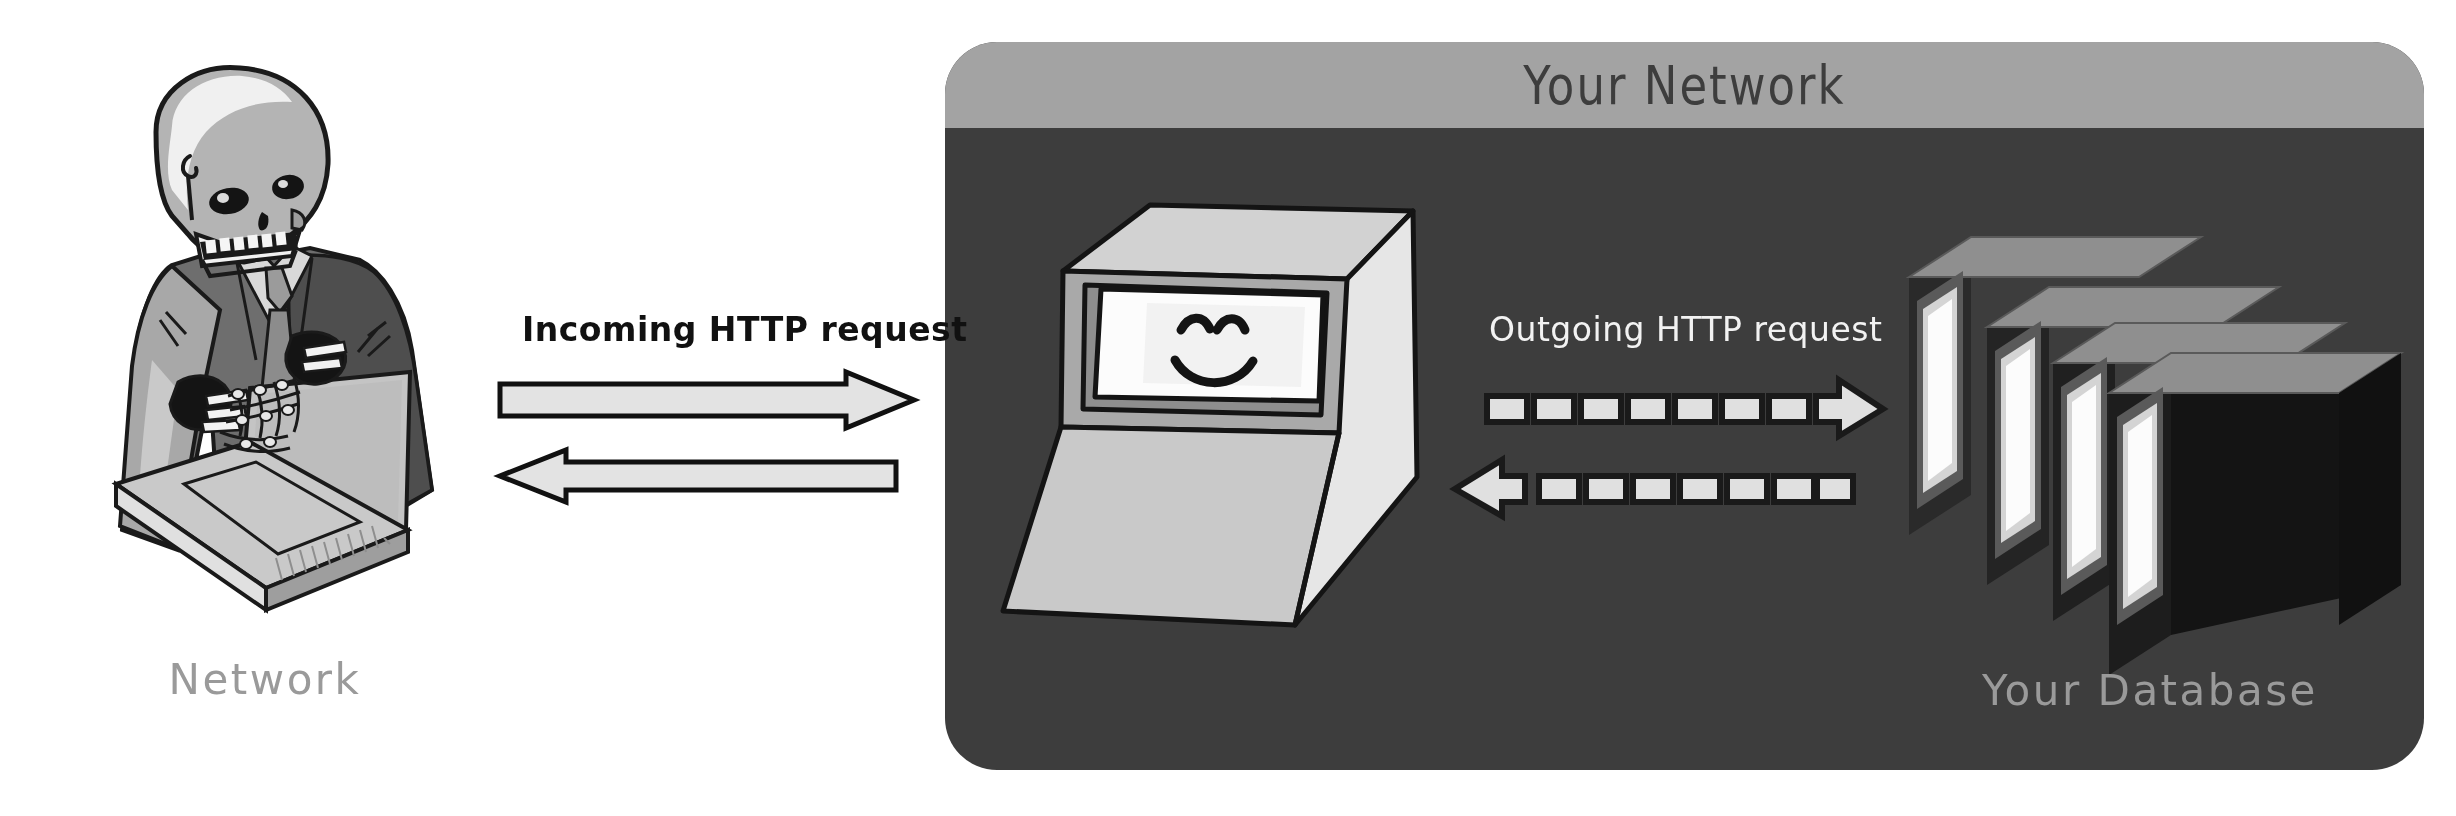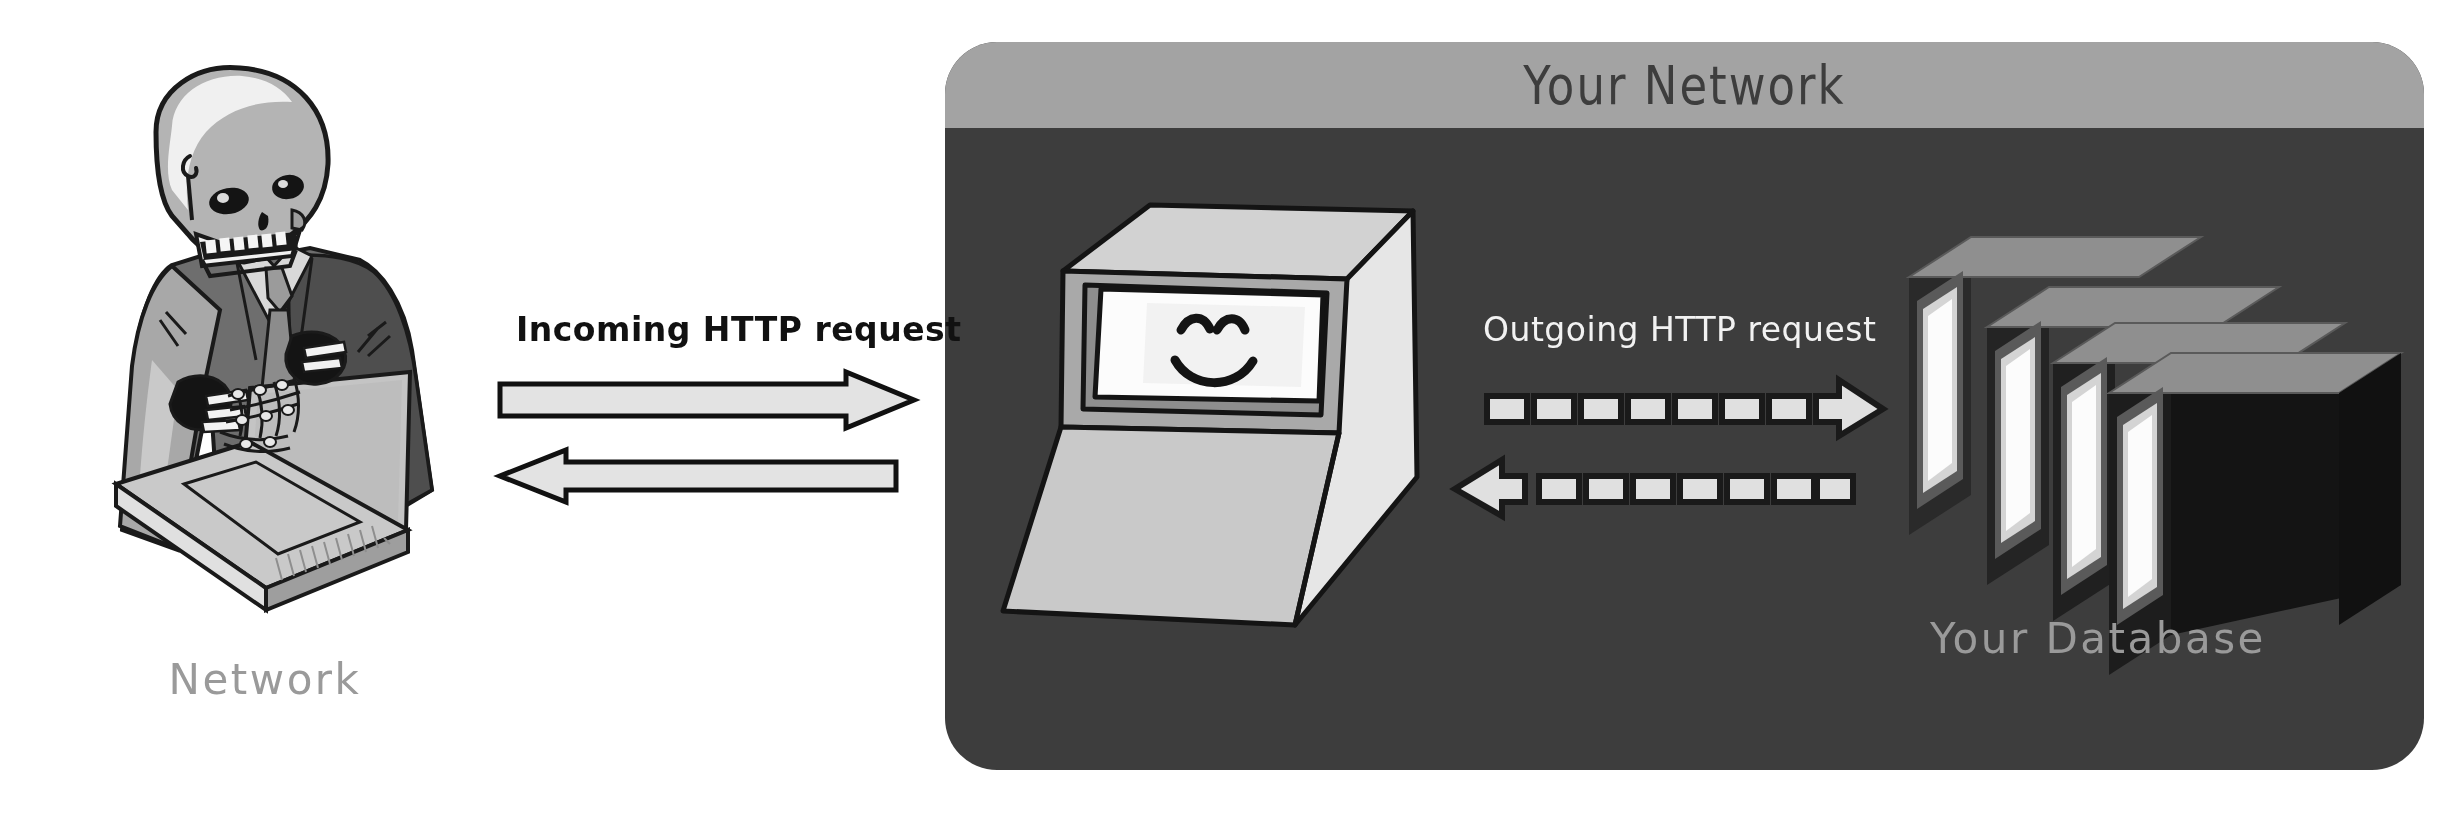--- a/index.html
+++ b/index.html
@@ -57,20 +57,21 @@
     white-space: nowrap;
   }
   .caption-light { color: #9a9a9a; }
 
   .arrow-label {
     font-family: "DejaVu Sans", sans-serif;
     font-size: 33px;
     letter-spacing: 0.5px;
     white-space: nowrap;
     font-weight: 600;
+    margin-left: 6px;
   }
   .arrow-label-dark { color: #111111; }
   .arrow-label-white { color: #f2f2f2; font-weight: 400; }
 
   
   svg { display: block; overflow: visible; }
 </style>
 </head>
 <body>
 
@@ -323,15 +324,15 @@
         <path d="M0 98 L 62 58 L 62 340 L 0 380 Z" fill="#1d1d1d"></path>
         <path d="M0 98 L 62 58 L 292 58 L 230 98 Z" fill="#8f8f8f" stroke="#5a5a5a" stroke-width="2"></path>
         <path d="M230 98 L 292 58 L 292 290 L 230 330 Z" fill="#111111"></path>
         <path d="M8 122 L 54 92 L 54 300 L 8 330 Z" fill="#5a5a5a"></path>
         <path d="M14 130 L 48 108 L 48 292 L 14 314 Z" fill="#d4d4d4"></path>
         <path d="M19 137 L 43 120 L 43 284 L 19 302 Z" fill="#fcfcfc"></path>
       </g>
     </svg>
   </div>
 
-  <div class="abs caption caption-light" style="left:1930px; top:614px; width:440px; ">Your Database</div>
+  <div class="abs caption caption-light" style="left:1930px; top:666px; width:440px; text-align:center;">Your Database</div>
 
 </div>
 
 </body></html>

